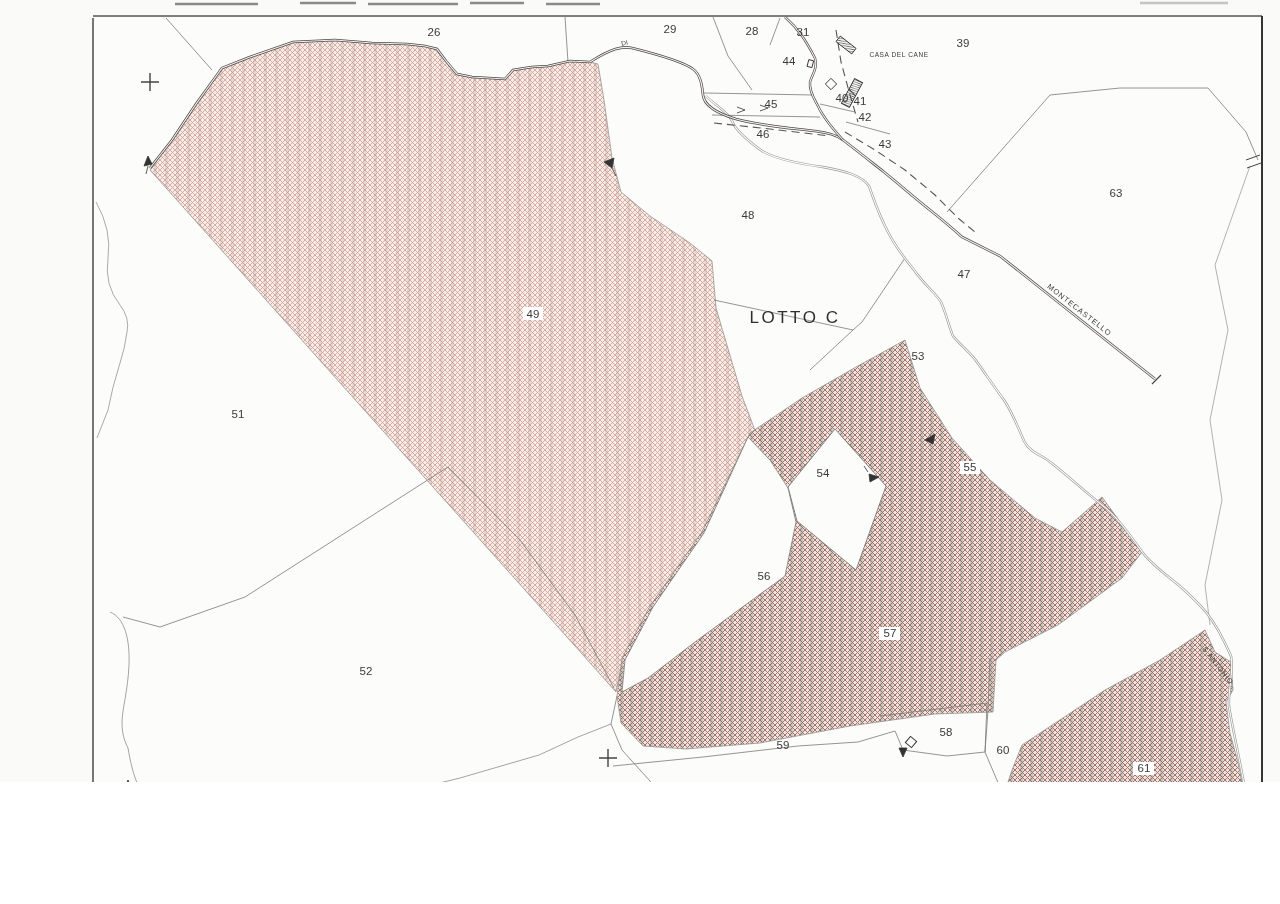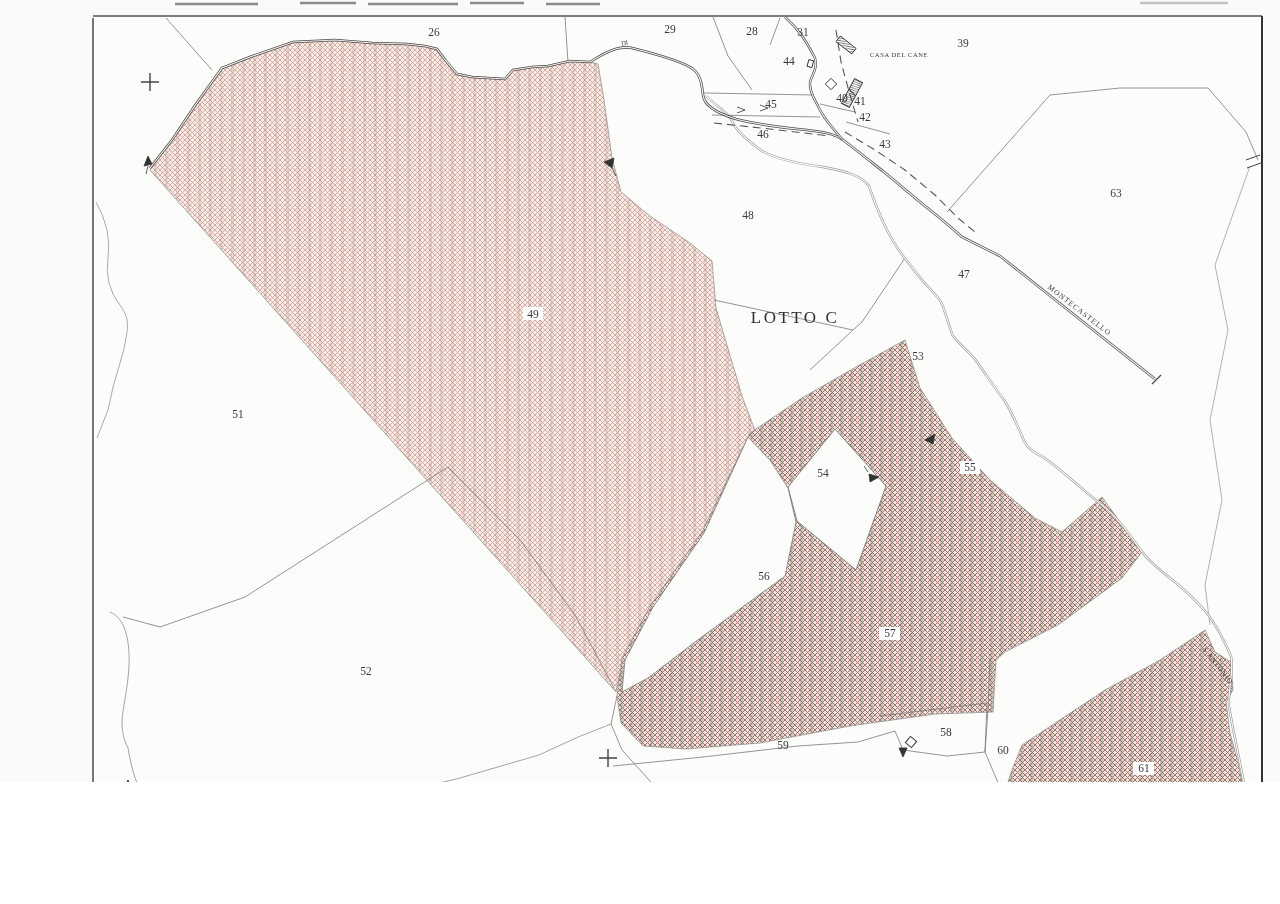--- a/index.html
+++ b/index.html
@@ -1,17 +1,17 @@
 <!DOCTYPE html>
 <html><head>
 <meta charset="utf-8">
 <style>
   html,body{margin:0;padding:0;background:#ffffff;}
   .page{position:relative;width:1280px;height:782px;background:#fafaf8;overflow:hidden;
-        font-family:Liberation Serif, serif;}
+        font-family:Liberation Sans, sans-serif;}
   svg{display:block}
   text{fill:#3a3a3a;}
   .num{font-size:11.5px;}
   .tiny{font-size:6.5px;}
   .zone{font-size:17px;letter-spacing:2.5px;fill:#2f2f2f;}
 </style>
 </head>
 <body>
 
 <div class="page">

